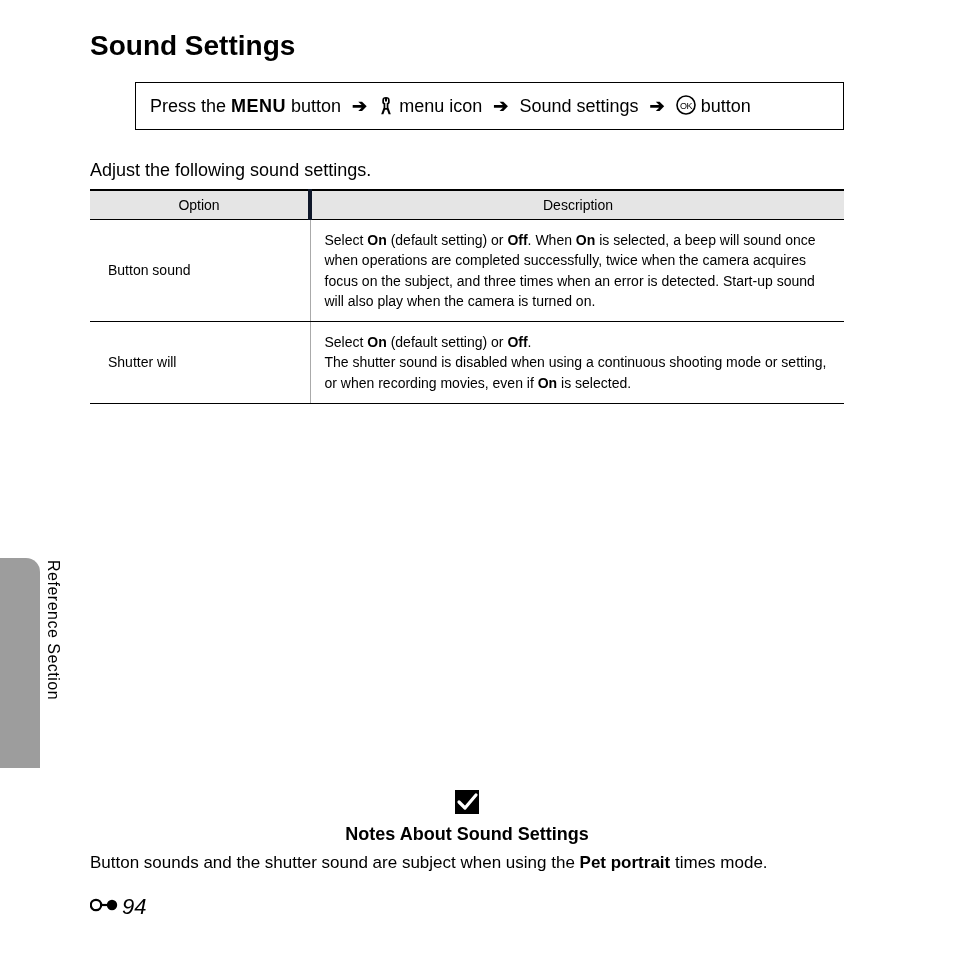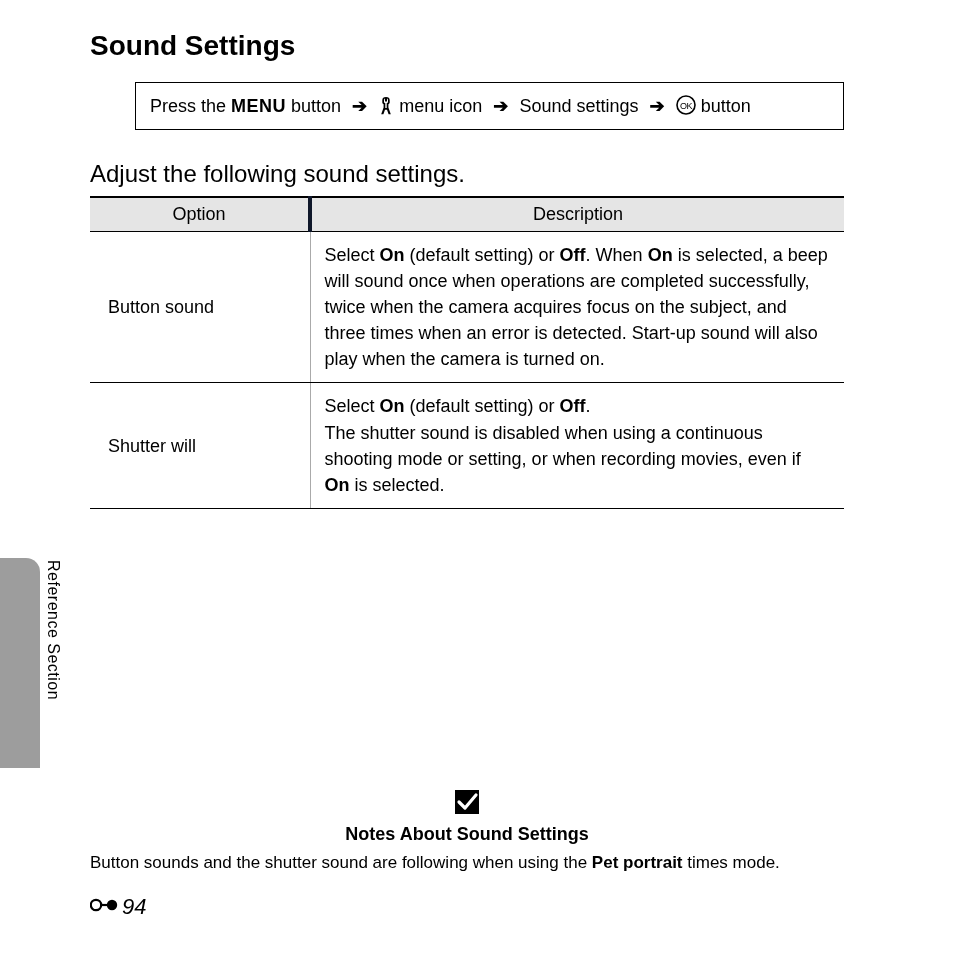--- a/index.html
+++ b/index.html
@@ -3,23 +3,23 @@
   <meta charset="utf-8">
   <style>
     * { box-sizing: border-box; margin: 0; padding: 0; }
     html, body { width: 954px; height: 954px; background: #fff; font-family: "Segoe UI", "Helvetica Neue", Arial, sans-serif; color: #000; }
     .page { position: relative; width: 934px; height: 954px; padding: 30px 90px 40px 90px; }
     h1.title { font-weight: 700; font-size: 28px; margin-bottom: 20px; }
     .nav-box { border: 1px solid #000; padding: 12px 14px; font-size: 18px; margin-bottom: 30px; margin-left: 45px; }
     .nav-box .menu-label { font-family: "Arial Narrow", Arial, sans-serif; font-weight: 700; letter-spacing: 0.5px; font-stretch: condensed; }
     .arrow { font-weight: 700; margin: 0 6px; }
     .wrench-icon svg, .ok-icon svg { vertical-align: -3px; }
-    p.intro { font-size: 24px; margin-bottom: 8px; }
+    p.intro { font-size: 18px; margin-bottom: 8px; }
 
-    table.settings { width: 100%; border-collapse: collapse; font-size: 18px; }
+    table.settings { width: 100%; border-collapse: collapse; font-size: 14px; }
     table.settings th { background: #e5e5e5; font-weight: 400; text-align: center; padding: 6px 10px; border-top: 2px solid #000; border-bottom: 1px solid #000; }
     table.settings th + th { border-left: 4px solid #0f172a; text-align: center; }
     table.settings td { padding: 10px 14px; border-bottom: 1px solid #000; vertical-align: middle; line-height: 1.45; }
     table.settings td + td { border-left: 1px solid #aaa; }
     table.settings td.opt { width: 220px; padding-left: 18px; }
     b { font-weight: 700; }
 
     .side-tab { position: absolute; left: 0; top: 558px; width: 40px; height: 210px; background: #9d9d9d; border-top-right-radius: 14px; }
     .side-label { position: absolute; left: 44px; top: 560px; writing-mode: vertical-rl; font-size: 16px; letter-spacing: 0.5px; }
 
@@ -92,21 +92,21 @@
     <div class="notes-header">
       <span class="check-icon">
         <svg width="24" height="24" viewBox="0 0 24 24">
             <rect x="0" y="0" width="24" height="24" fill="#000"></rect>
             <path d="M4 12 L10 18 L21 5" fill="none" stroke="#fff" stroke-width="3.2" stroke-linecap="round" stroke-linejoin="round"></path>
           </svg>
       </span>
       <span class="notes-title">Notes About Sound Settings</span>
     </div>
     <div class="notes-body">
-      <span>Button sounds and the shutter sound are following when using the </span><b>Pet portrait</b><span> times mode.</span>
+      <span>Button sounds and the shutter sound are subject when using the </span><b>Pet portrait</b><span> times mode.</span>
     </div>
   </div>
 
   <div class="page-number">
     <span>
       <svg width="28" height="18" viewBox="0 0 28 18">
           <circle cx="6" cy="9" r="5.2" fill="none" stroke="#000" stroke-width="2.2"></circle>
           <circle cx="22" cy="9" r="5.2" fill="#000"></circle>
           <line x1="10" y1="9" x2="18" y2="9" stroke="#000" stroke-width="2.2"></line>
         </svg>

